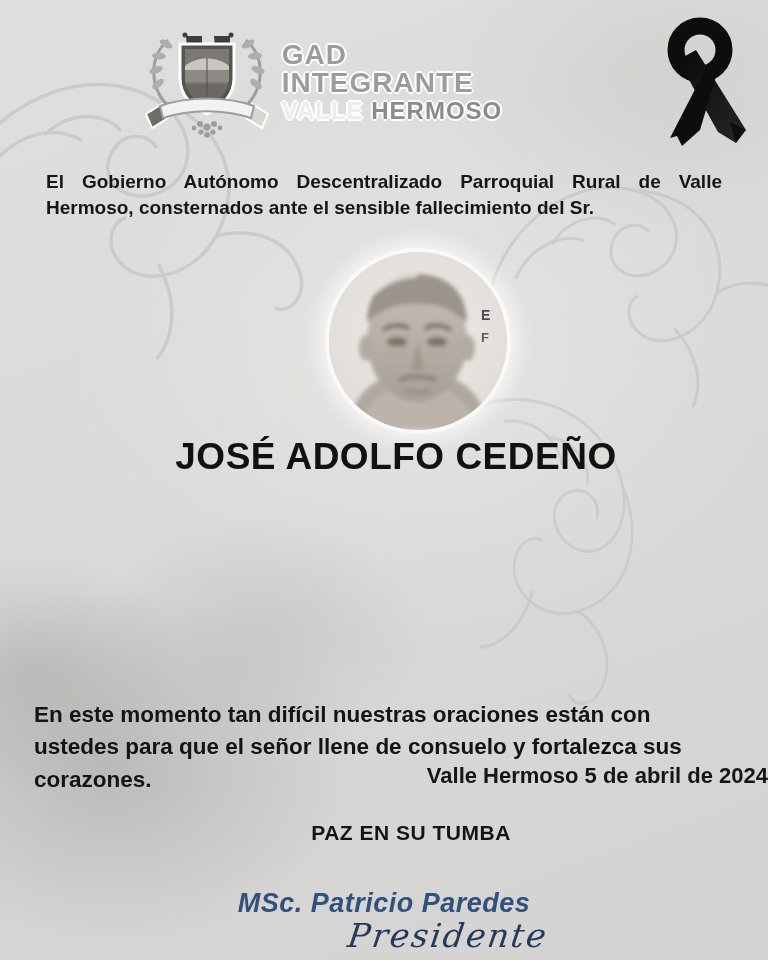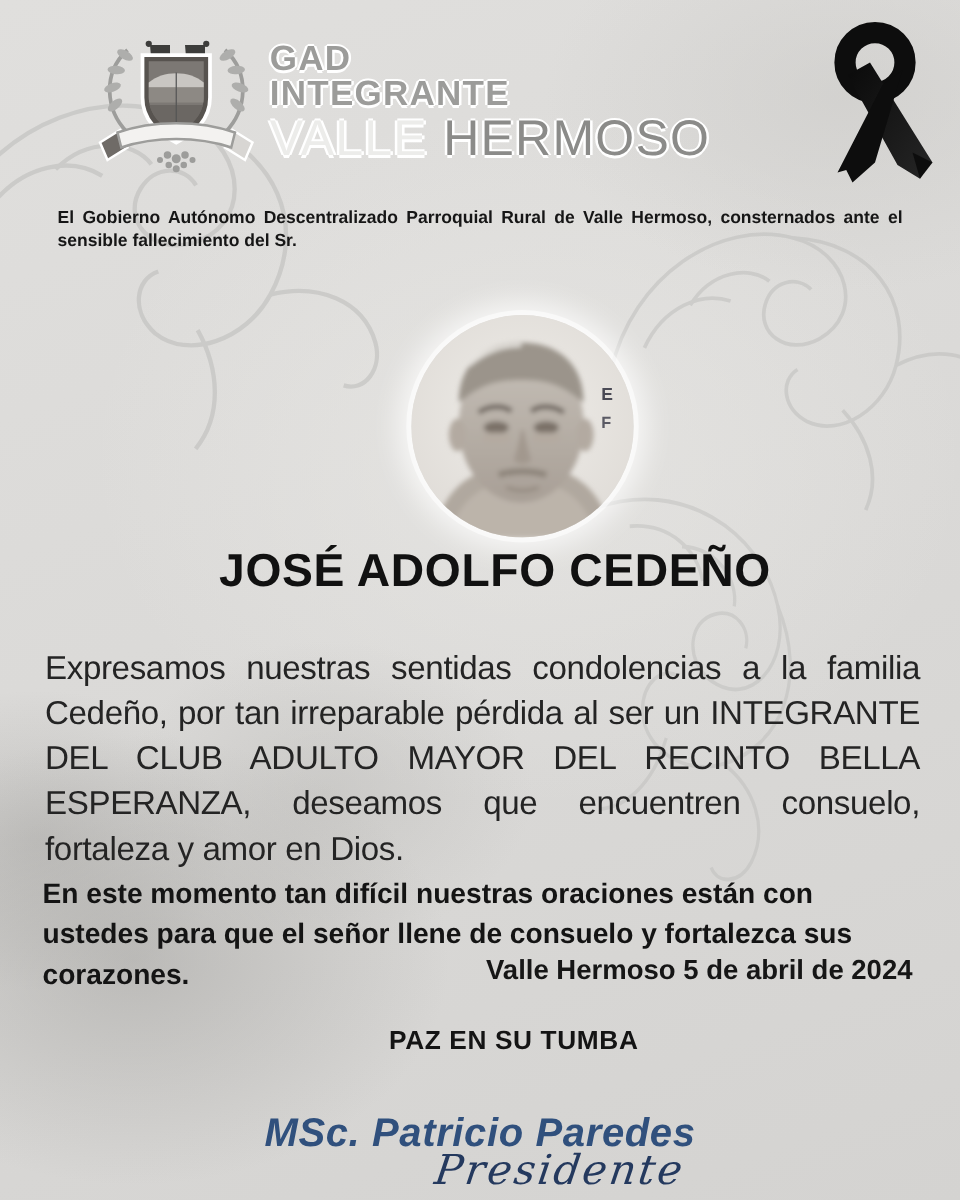--- a/index.html
+++ b/index.html
@@ -14,43 +14,43 @@
       radial-gradient(ellipse 500px 400px at 55% 38%, rgba(236,235,232,.55), transparent 70%),
       linear-gradient(160deg,#e0dfdd 0%,#dbdad8 45%,#d4d3d1 100%);
   }
   .ornaments{position:absolute;inset:0;pointer-events:none;}
   
   .header{position:absolute;top:18px;left:0;width:640px;display:flex;justify-content:center;align-items:center;gap:6px;}
   .crest{width:138px;height:122px;flex:0 0 auto;}
   .orgname{display:flex;flex-direction:column;line-height:1;margin-top:6px;}
   .org-sm{font-weight:bold;font-size:28px;letter-spacing:1px;color:#9c9c9a;
     text-shadow:-2px 0 0 #fff,2px 0 0 #fff,0 -2px 0 #fff,0 2px 0 #fff,-1px -1px 0 #fff,1px 1px 0 #fff;}
-  .org-lg{font-weight:normal;font-size:40px;letter-spacing:1px;margin-top:2px;white-space:nowrap;}
+  .org-lg{font-weight:bold;font-size:24px;letter-spacing:1px;margin-top:2px;white-space:nowrap;}
   .org-lg .valle{color:#ececea;text-shadow:-2px 0 0 #fff,2px 0 0 #fff,0 -2px 0 #fff,0 2px 0 #fff;}
   .org-lg .hermoso{color:#8b8b89;text-shadow:-2px 0 0 #fff,2px 0 0 #fff,0 -2px 0 #fff,0 2px 0 #fff;}
   
   .ribbon{position:absolute;top:12px;right:6px;width:128px;height:136px;}
   
-  .intro{position:absolute;top:150px;left:46px;width:676px;font-size:14px;font-weight:bold;
+  .intro{position:absolute;top:150px;left:46px;width:676px;font-size:19px;font-weight:bold;
     line-height:1.38;text-align:justify;color:#161616;}
   .photo{position:absolute;top:252px;left:329px;width:178px;height:178px;border-radius:50%;
     overflow:hidden;box-shadow:0 0 0 4px rgba(255,255,255,.55),0 0 22px 10px rgba(255,255,255,.75);}
   .photo svg{display:block;}
   .deceased{position:absolute;top:436px;left:12px;width:768px;text-align:center;
     font-size:37px;font-weight:bold;letter-spacing:.5px;color:#111;}
   .condolence{position:absolute;top:489px;left:36px;width:700px;font-size:26.5px;font-weight:400;
     line-height:1.37;text-align:justify;color:#242424;letter-spacing:-.3px;}
   .prayer{position:absolute;top:676px;left:34px;width:700px;font-size:22.5px;font-weight:bold;
     line-height:1.45;text-align:left;color:#141414;}
   .dateline{position:absolute;top:763px;left:0;width:768px;text-align:right;
-    padding-right:38px;box-sizing:border-box;font-size:22px;font-weight:bold;color:#161616;}
+    box-sizing:border-box;font-size:22px;font-weight:bold;color:#161616;}
   .farewell{position:absolute;top:821px;left:0;width:768px;text-align:center;
     font-size:21px;font-weight:bold;letter-spacing:.5px;color:#141414;padding-left:27px;}
   .sig-name{position:absolute;top:888px;left:0;width:768px;text-align:center;
-    font-size:32px;font-weight:bold;font-style:italic;color:#30507d;letter-spacing:.5px;}
+    font-size:27px;font-weight:bold;font-style:italic;color:#30507d;letter-spacing:.5px;}
   .sig-title{position:absolute;top:916px;left:64px;width:768px;text-align:center;
     font-family:"DejaVu Serif",serif;font-style:italic;font-size:33px;color:#24395e;
     transform:skewX(-8deg);letter-spacing:2px;}
 </style>
 </head>
 <body>
 
 <div class="canvas">
 
   <svg class="ornaments" width="768" height="960" viewBox="0 0 768 960">
@@ -187,21 +187,20 @@
         <ellipse cx="139" cy="96" rx="7" ry="13" fill="#b3aaa1"></ellipse>
       </g>
 
       <text x="152" y="68" font-family="Liberation Sans,sans-serif" font-size="14" font-weight="bold" fill="#4a4a55">E</text>
       <text x="152" y="90" font-family="Liberation Sans,sans-serif" font-size="13" font-weight="bold" fill="#5a5a64">F</text>
     </svg>
   </div>
 
   <div class="deceased">JOSÉ ADOLFO CEDEÑO</div>
 
-  <p class="condolence">Expresamos nuestras sentidas condolencias a la familia Cedeño, por tan irreparable pérdida al ser un INTEGRANTE DEL CLUB ADULTO MAYOR DEL RECINTO BELLA ESPERANZA, deseamos que encuentren consuelo, fortaleza y amor en Dios.</p>
 
   <p class="prayer">En este momento tan difícil  nuestras oraciones están con ustedes para que el señor llene de consuelo y fortalezca sus corazones.</p>
 
   <div class="dateline">Valle Hermoso 5 de abril de 2024</div>
 
   <div class="farewell">PAZ EN SU TUMBA</div>
 
   <div class="sig-name">MSc. Patricio Paredes</div>
   <div class="sig-title">Presidente</div>
 

